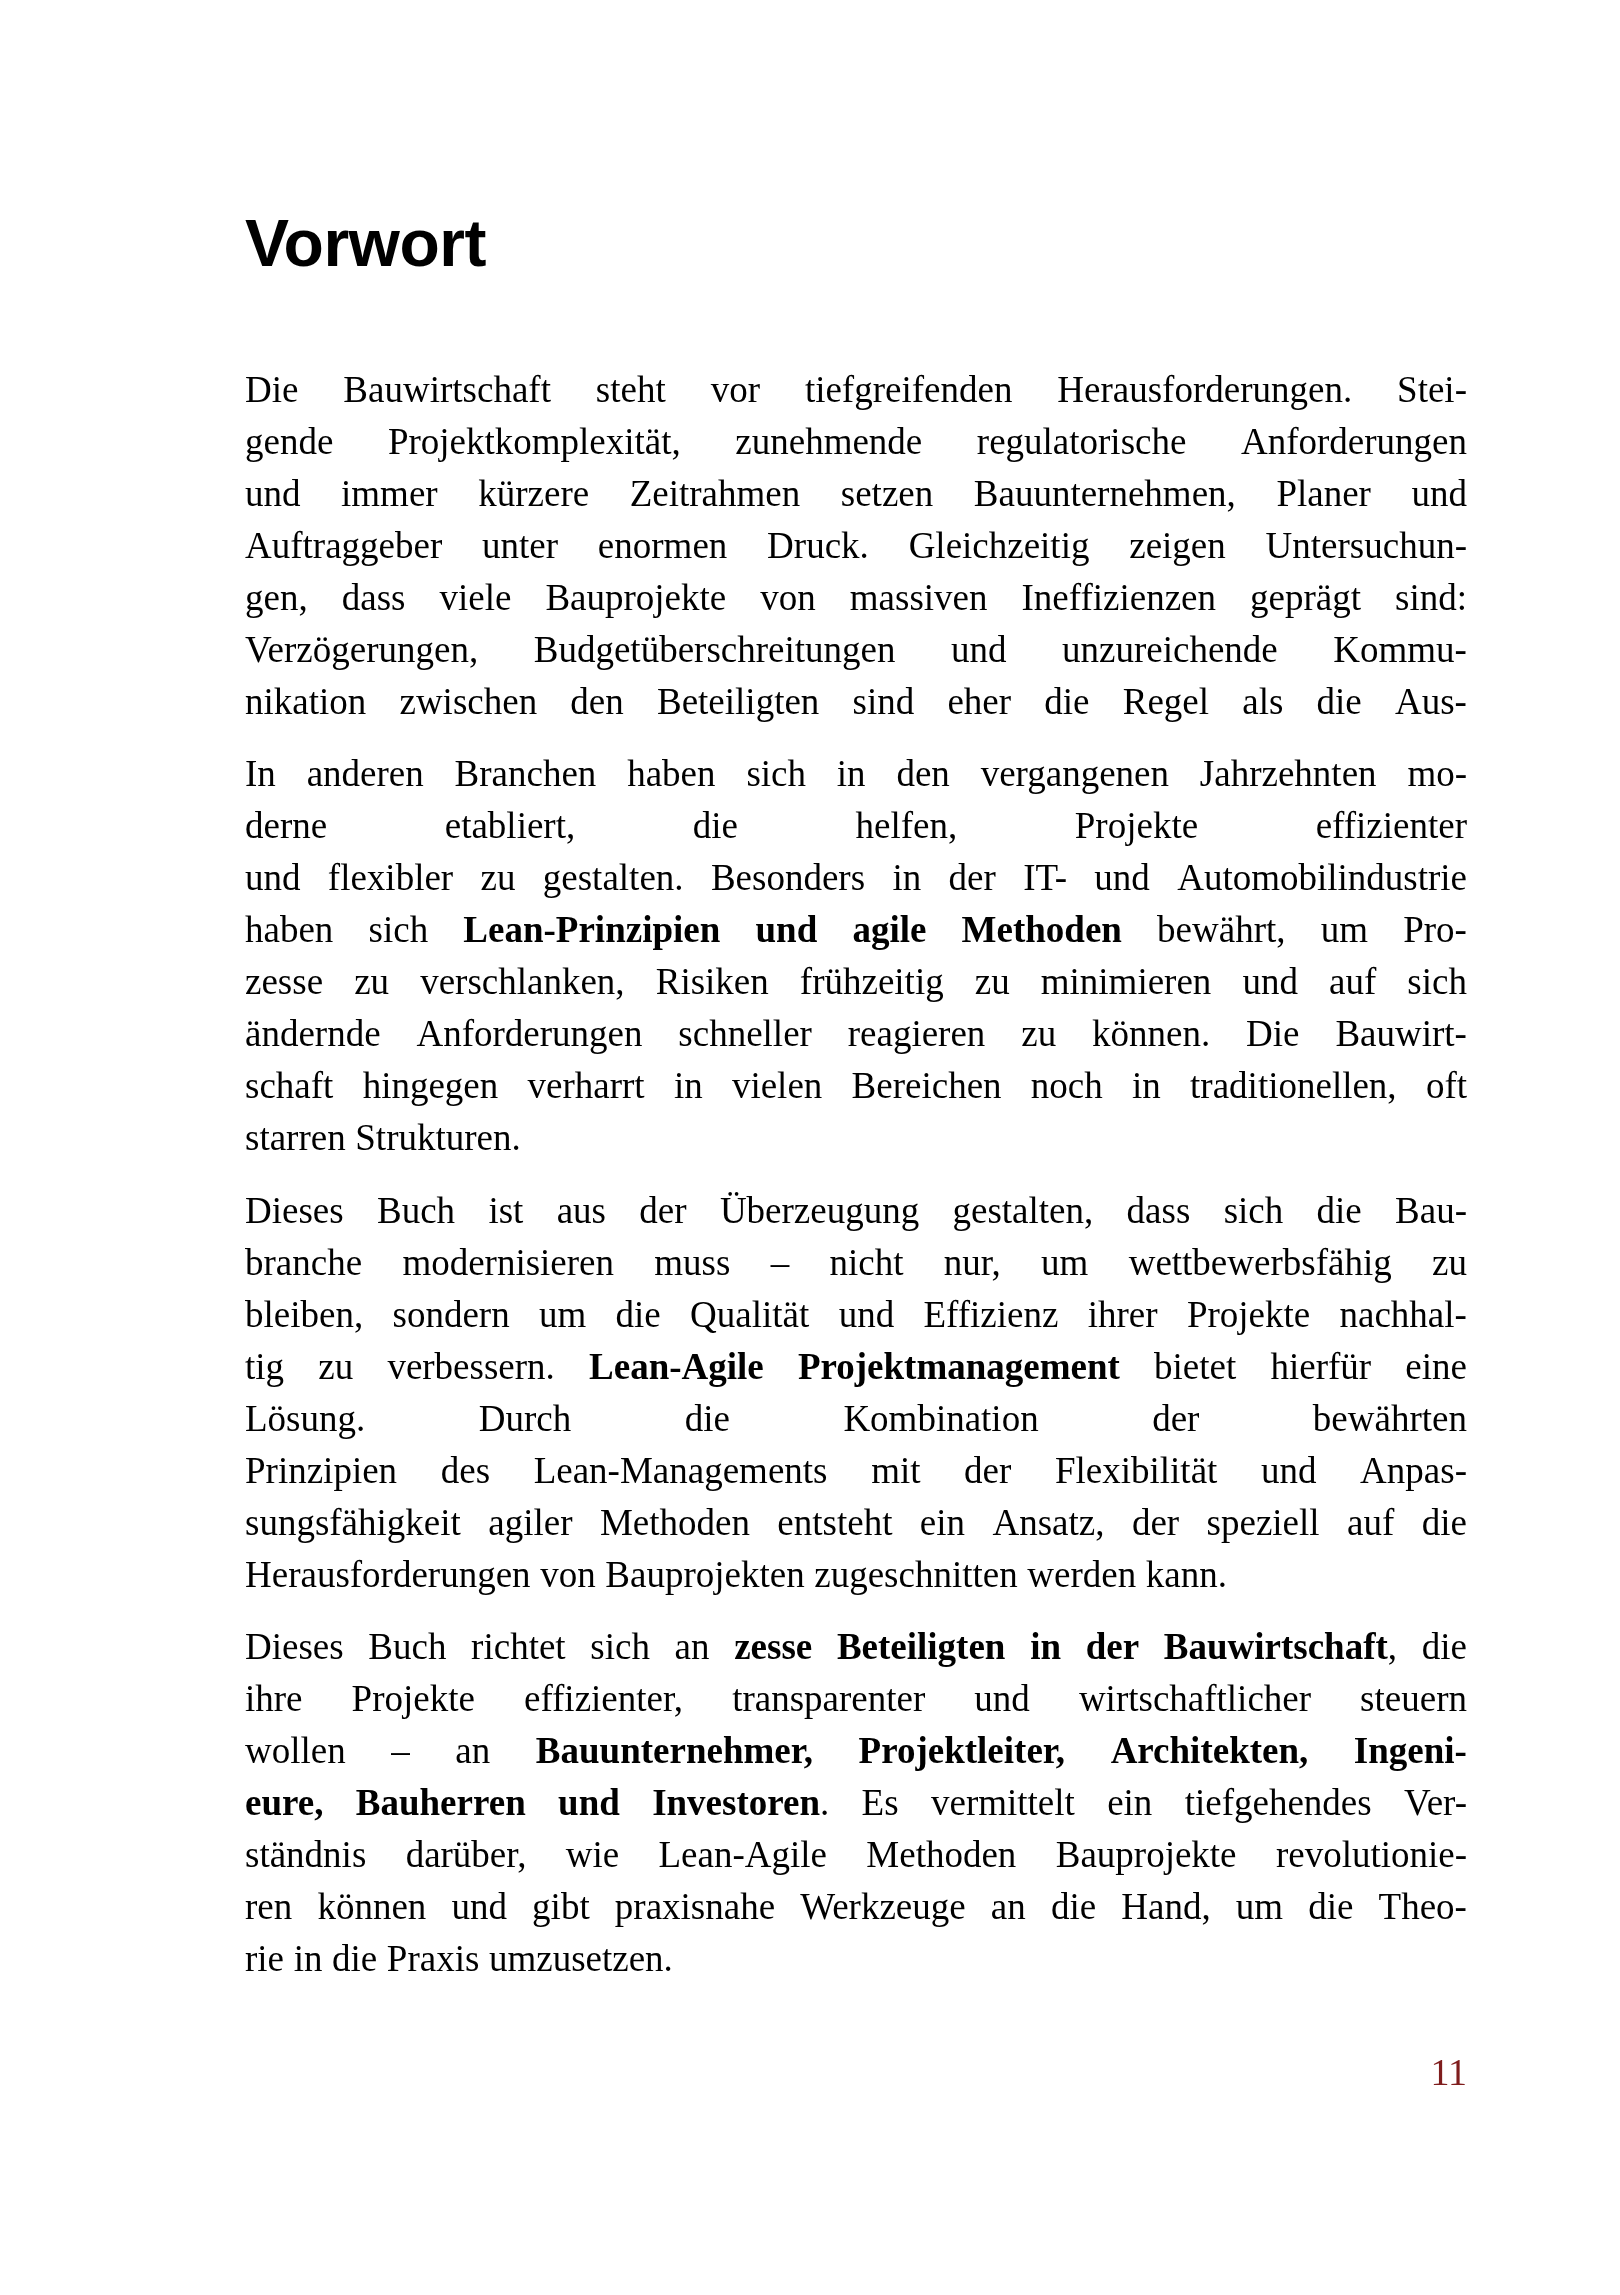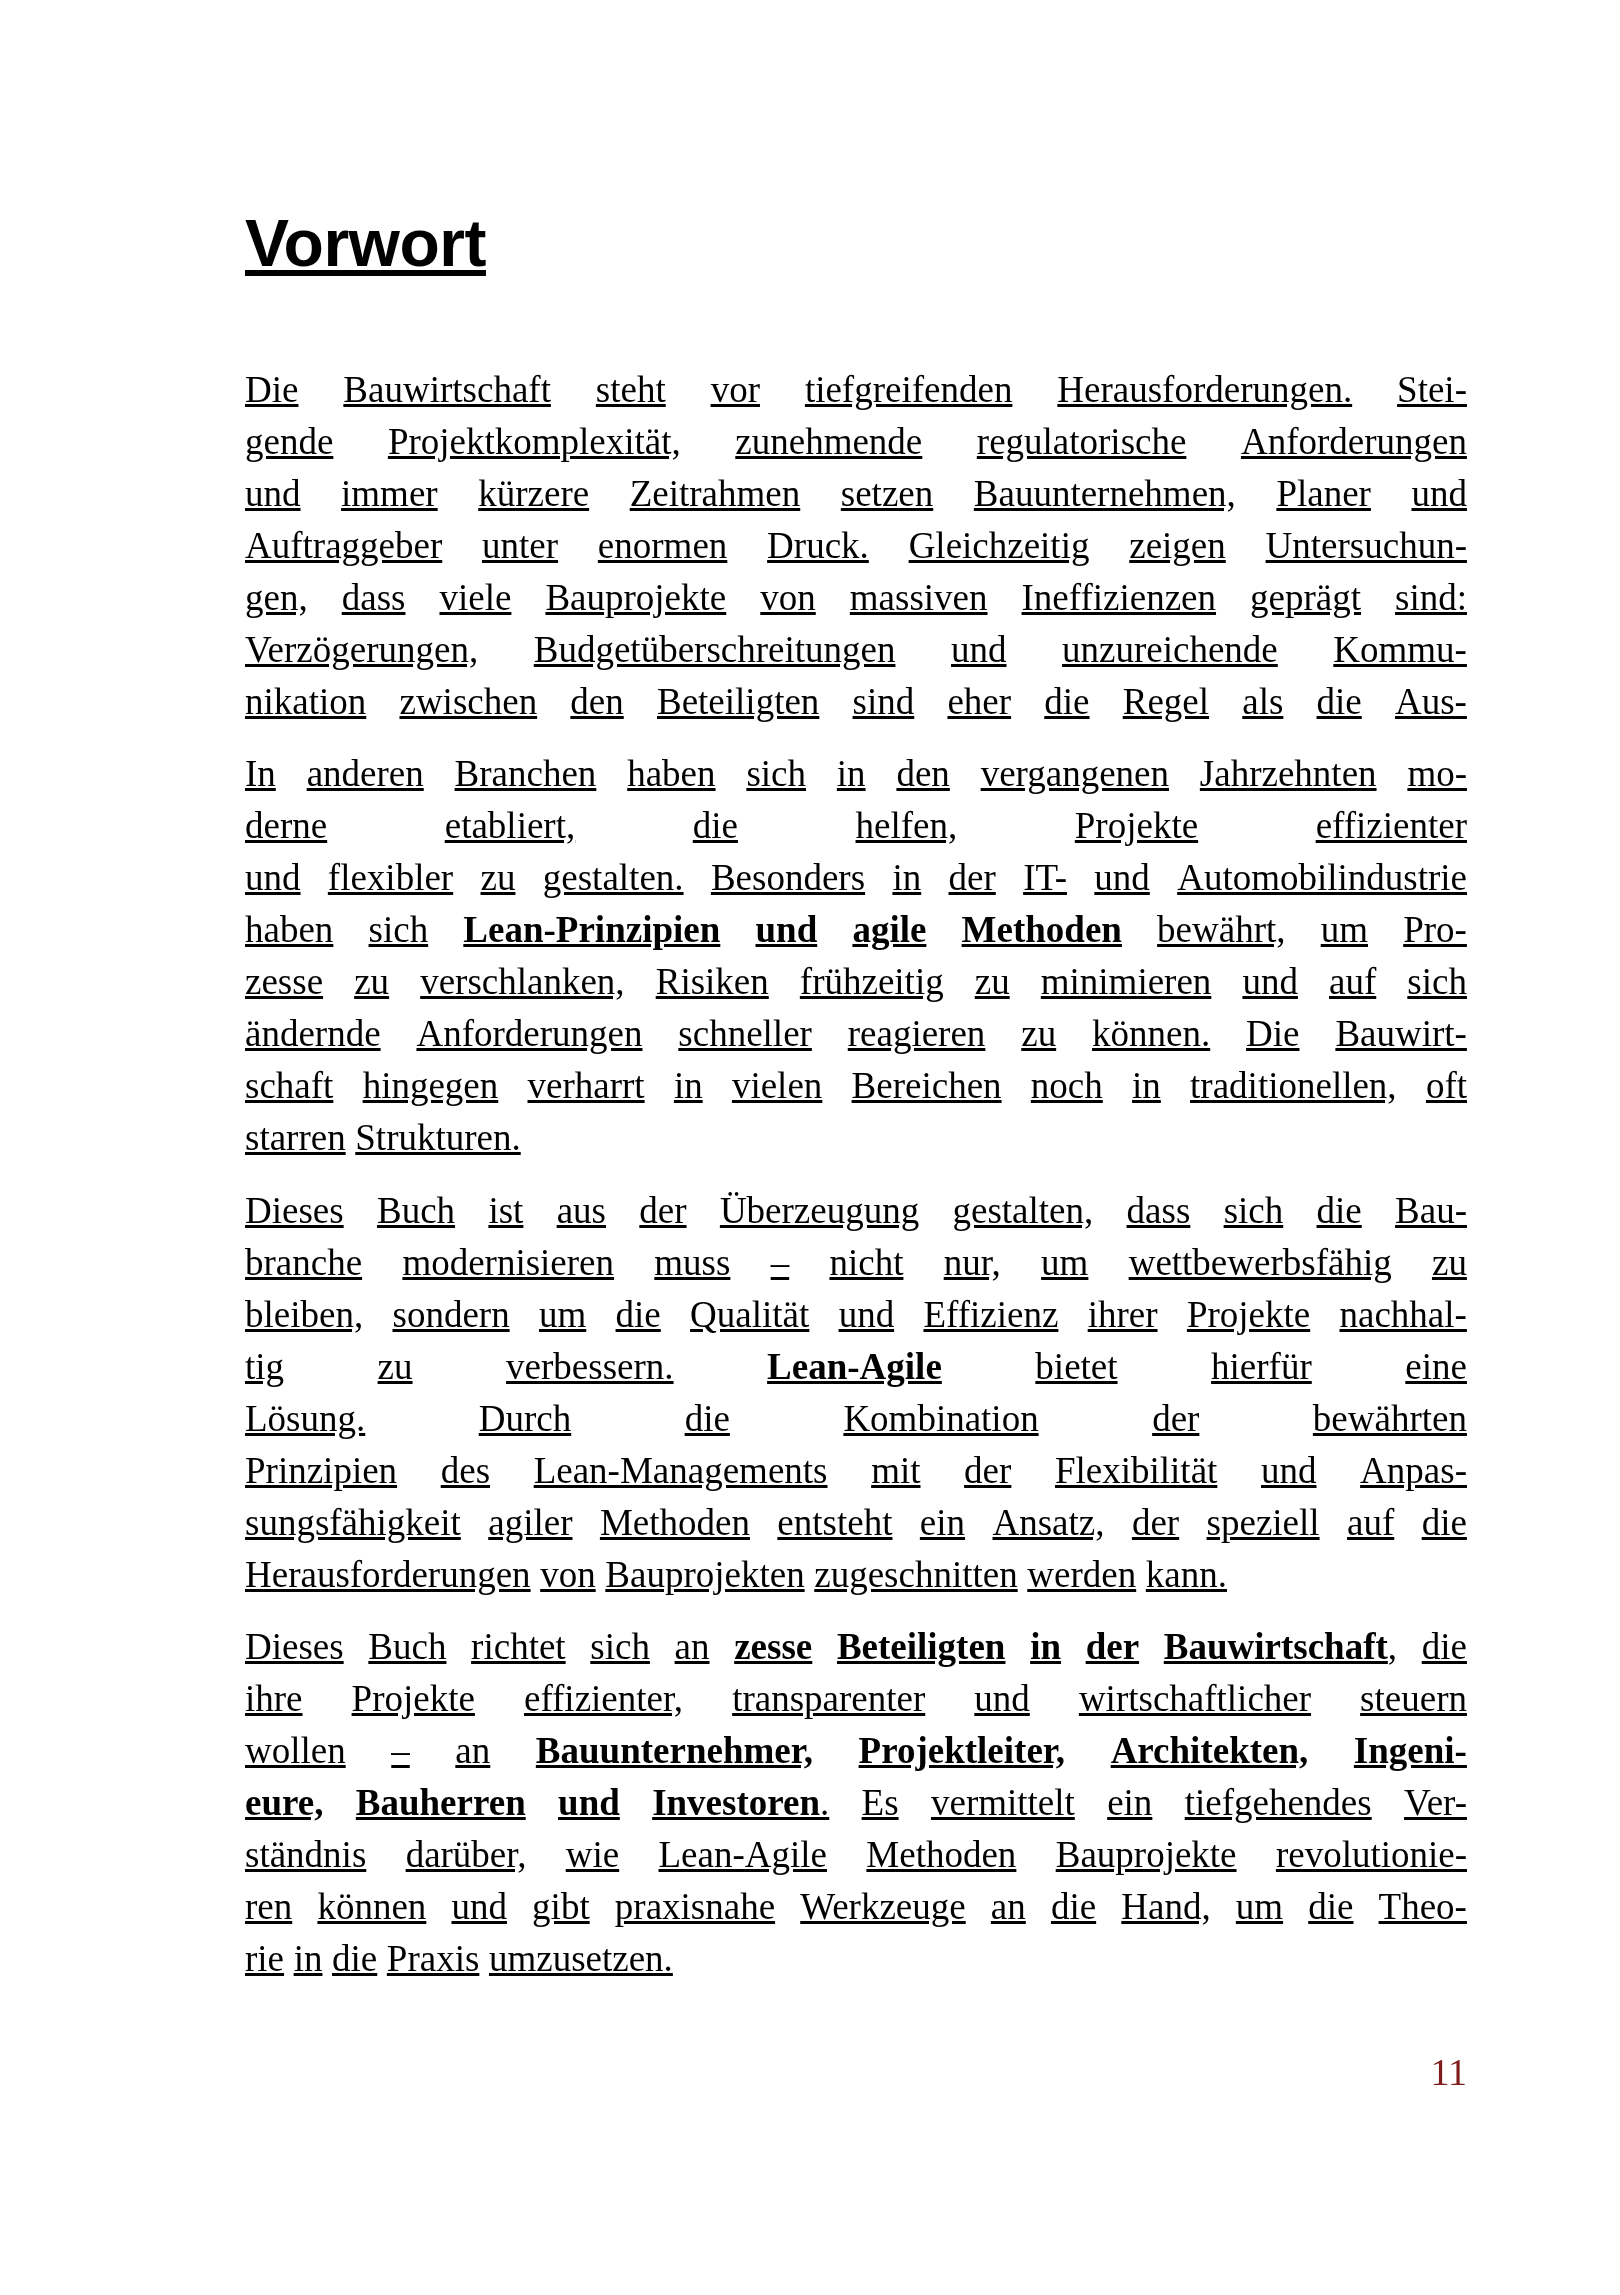--- a/index.html
+++ b/index.html
@@ -13,21 +13,20 @@
     position: relative;
     font-family: "Liberation Serif", serif;
     color: #000000;
     overflow: hidden;
   }
   .page {
     position: absolute;
     inset: 0;
     box-sizing: border-box;
     padding: 206px 153px 0 245px;
-    text-decoration: underline;
   }
   h1.title {
     font-family: "Liberation Sans", sans-serif;
     font-size: 66px;
     line-height: 1.15;
     font-weight: 700;
     margin: 0 0 82px 0;
     color: #000000;
     letter-spacing: -0.5px;
   }
@@ -256,20 +255,21 @@
           <span class="word"><span>Effizienz</span></span>
           <span class="word"><span>ihrer</span></span>
           <span class="word"><span>Projekte</span></span>
           <span class="word"><span>nachhal-</span></span>
         </div>
         <div class="line">
           <span class="word"><span>tig</span></span>
           <span class="word"><span>zu</span></span>
           <span class="word"><span>verbessern.</span></span>
           <span class="word"><span class="b">Lean-Agile</span></span>
+          <span class="word"><span class="b">Projektmanagement</span></span>
           <span class="word"><span>bietet</span></span>
           <span class="word"><span>hierfür</span></span>
           <span class="word"><span>eine</span></span>
         </div>
         <div class="line">
           <span class="word"><span>Lösung.</span></span>
           <span class="word"><span>Durch</span></span>
           <span class="word"><span>die</span></span>
           <span class="word"><span>Kombination</span></span>
           <span class="word"><span>der</span></span>

